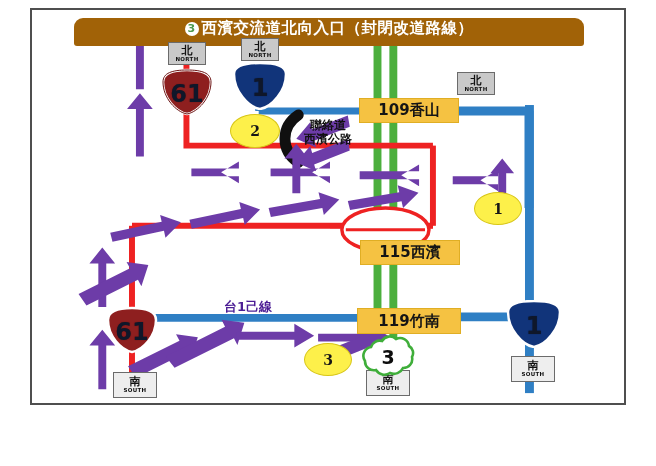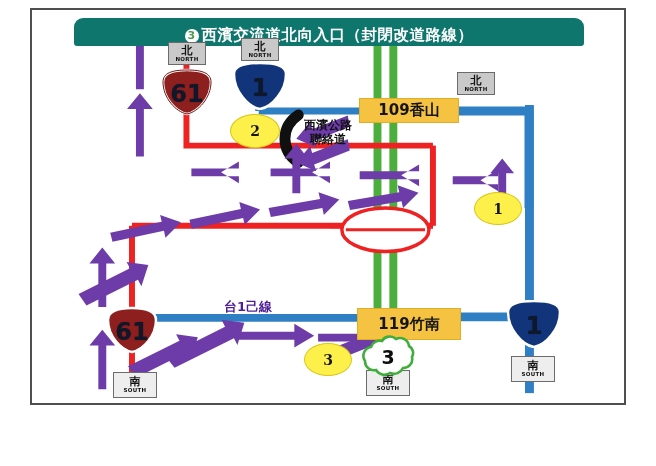--- a/index.html
+++ b/index.html
@@ -9,22 +9,22 @@
   
   #map-frame{
     position:absolute;left:30px;top:8px;width:596px;height:397px;
     background:#ffffff;border:2px solid #4f4f4f;box-sizing:border-box;
   }
   #map-canvas{position:absolute;left:0;top:0;width:100%;height:100%;}
 
   
   #banner{
     position:absolute;left:42px;top:8px;width:510px;height:28px;
-    background:#0f766e;border-radius:9px 9px 3px 3px;
-    display:flex;align-items:flex-end;justify-content:center;
+    background:#a16207;border-radius:9px 9px 3px 3px;
+    display:flex;align-items:flex-start;justify-content:center;
     box-sizing:border-box;
   }
   #banner-text{
     color:#ffffff;font-size:15.5px;font-weight:bold;letter-spacing:.5px;
     white-space:nowrap;font-family:"DejaVu Sans","Liberation Sans",sans-serif;
   }
   .banner-num{
     display:inline-block;width:14px;height:14px;border-radius:50%;
     background:#ffffff;color:#4e9a4e;font-size:11px;line-height:14px;
     text-align:center;font-weight:bold;margin-right:3px;vertical-align:1px;
@@ -296,21 +296,24 @@
       <span class="en">SOUTH</span>
     </div>
     <div class="plate light" style="left:479px;top:346px;width:44px;height:26px;">
       <span class="cn">南</span>
       <span class="en">SOUTH</span>
     </div>
 
     <div class="placelabel" style="left:327px;top:88px;width:100px;height:25px;">
       <span>109香山</span>
     </div>
-    <div class="placelabel" style="left:325px;top:298px;width:104px;height:32px;">
+    <div class="placelabel" style="left:328px;top:230px;width:100px;height:25px;">
+      <span>115西濱</span>
+    </div>
+    <div class="placelabel" style="left:325px;top:298px;width:104px;height:26px;">
       <span>119竹南</span>
     </div>
 
     <div class="marker" style="left:442px;top:182px;width:46px;height:31px;">
       <span>1</span>
     </div>
     <div class="marker" style="left:198px;top:104px;width:48px;height:32px;">
       <span>2</span>
     </div>
     <div class="marker" style="left:272px;top:333px;width:46px;height:31px;">
@@ -320,21 +323,21 @@
     <div id="cloud3" style="left:326px;top:325px;">
       <svg viewBox="0 0 60 44" width="60" height="44">
         <path d="M13 12 a9 9 0 0 1 11 -6 a9 9 0 0 1 14 -2 a9 9 0 0 1 13 7
                  a8 8 0 0 1 3 11 a9 9 0 0 1 -9 11 a10 10 0 0 1 -13 5
                  a10 10 0 0 1 -14 -3 a9 9 0 0 1 -11 -9 a9 9 0 0 1 6 -14 z" fill="#ffffff" stroke="#3fae3a" stroke-width="2.6"></path>
       </svg>
       <span class="c-num">3</span>
     </div>
 
     <div class="freetext" id="txt-xibin" style="left:250px;top:108px;width:92px;">
+      <div>聯絡道</div>
       <div>西濱公路</div>
-      <div>聯絡道</div>
     </div>
     <div class="freetext" id="txt-tai1" style="left:192px;top:288px;">台1己線</div>
 
   </div>
 
 
 </div>
 
 </body></html>

